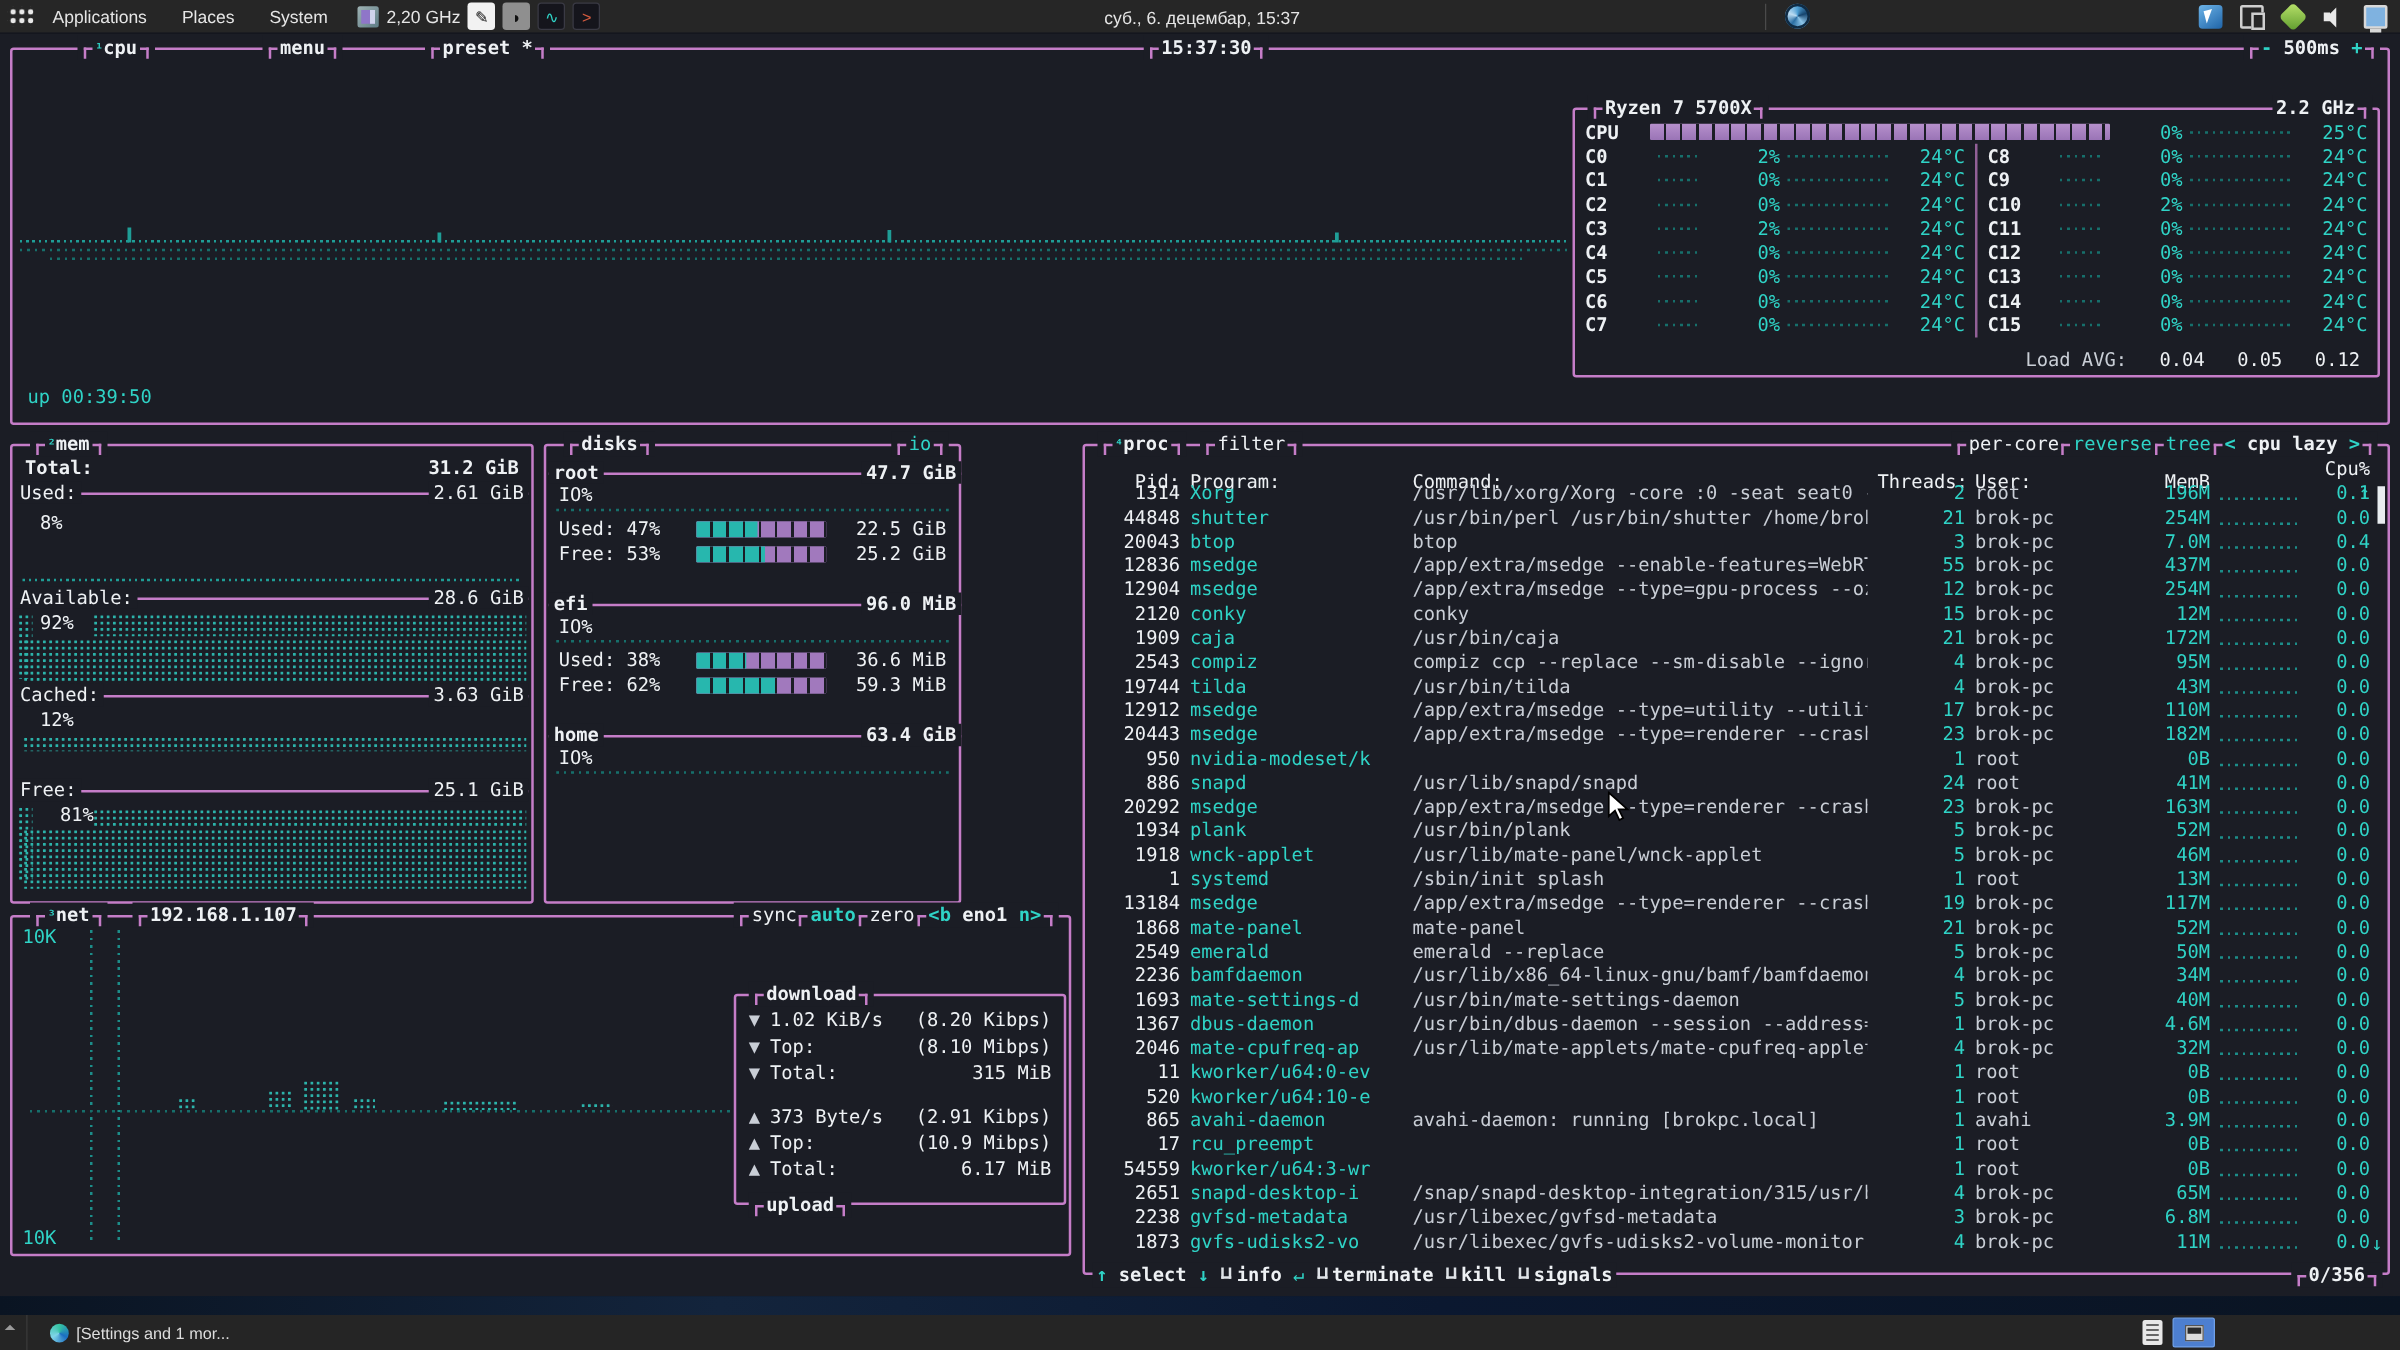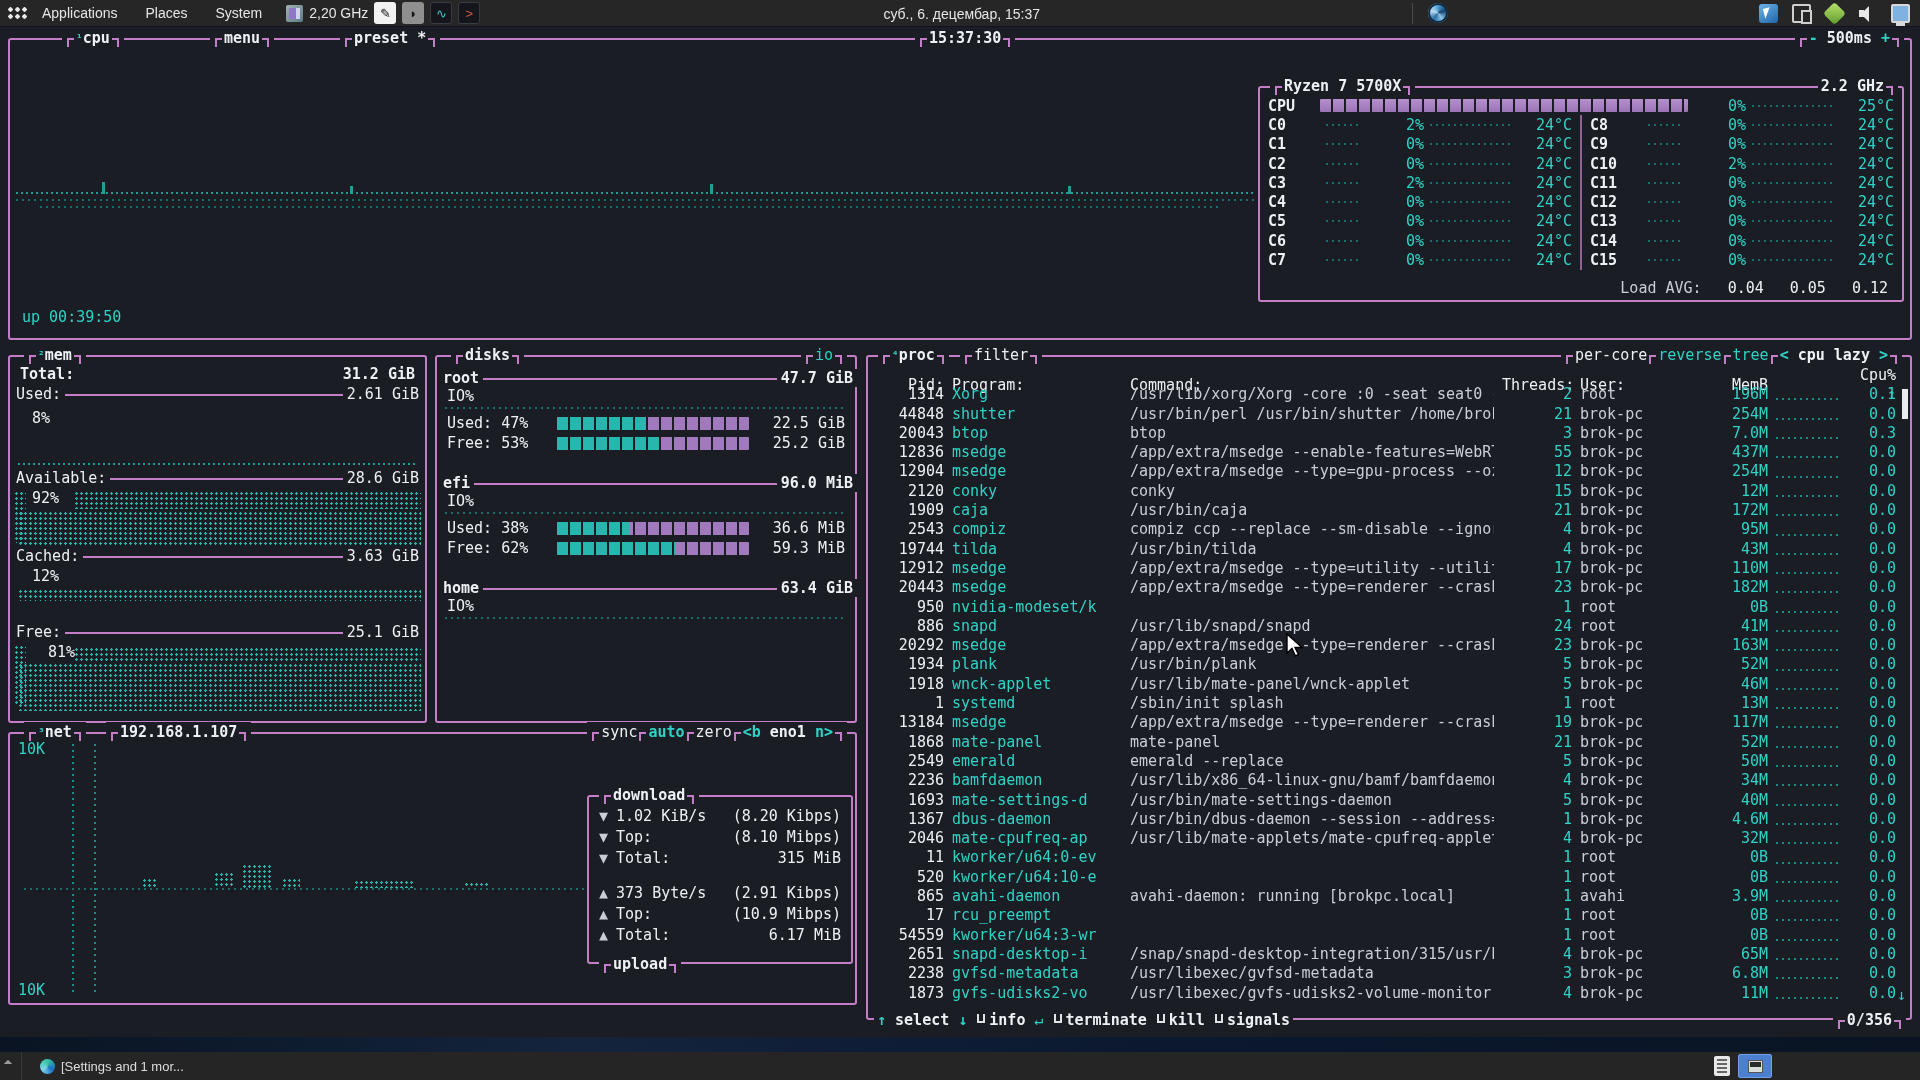--- a/index.html
+++ b/index.html
@@ -348,21 +348,21 @@
     <div class="divline" style="top:266px">
       <span>Free:</span>
         <span>25.1 GiB</span>
     </div>
     <div class="abs" style="left:38px;top:286px">81%</div>
     <div class="abs dotgrid" style="left:4px;top:288px;width:12px;height:60px"></div>
     <div class="abs dotgrid" style="left:64px;top:290px;width:347px;height:14px"></div>
     <div class="abs dotgrid" style="left:8px;top:306px;width:403px;height:48px"></div>
   </div>
 
-  <div class="box" id="disks-box" style="left:435px;top:328px;width:422px;height:368px">
+  <div class="box" id="disks-box" style="left:435px;top:328px;width:334px;height:368px">
     <div class="btag" style="left:14px">
       <span class="corn l"></span>
         <span class="bold">disks</span>
         <span class="corn r"></span>
     </div>
     <div class="btag" style="right:8px">
       <span class="corn l"></span>
         <span class="teal">io</span>
         <span class="corn r"></span>
     </div>
@@ -564,21 +564,21 @@
     <span class="cpu">0.0</span>
   </div>
         <div class="prow">
     <span class="pid">20043</span>
     <span class="prog">btop</span>
     <span class="cmd">btop</span>
     <span class="thr">3</span>
     <span class="usr">brok-pc</span>
     <span class="mem">7.0M</span>
     <span class="gph"></span>
-    <span class="cpu">0.3</span>
+    <span class="cpu">0.4</span>
   </div>
         <div class="prow">
     <span class="pid">12836</span>
     <span class="prog">msedge</span>
     <span class="cmd">/app/extra/msedge --enable-features=WebRTC</span>
     <span class="thr">55</span>
     <span class="usr">brok-pc</span>
     <span class="mem">437M</span>
     <span class="gph"></span>
     <span class="cpu">0.0</span>

